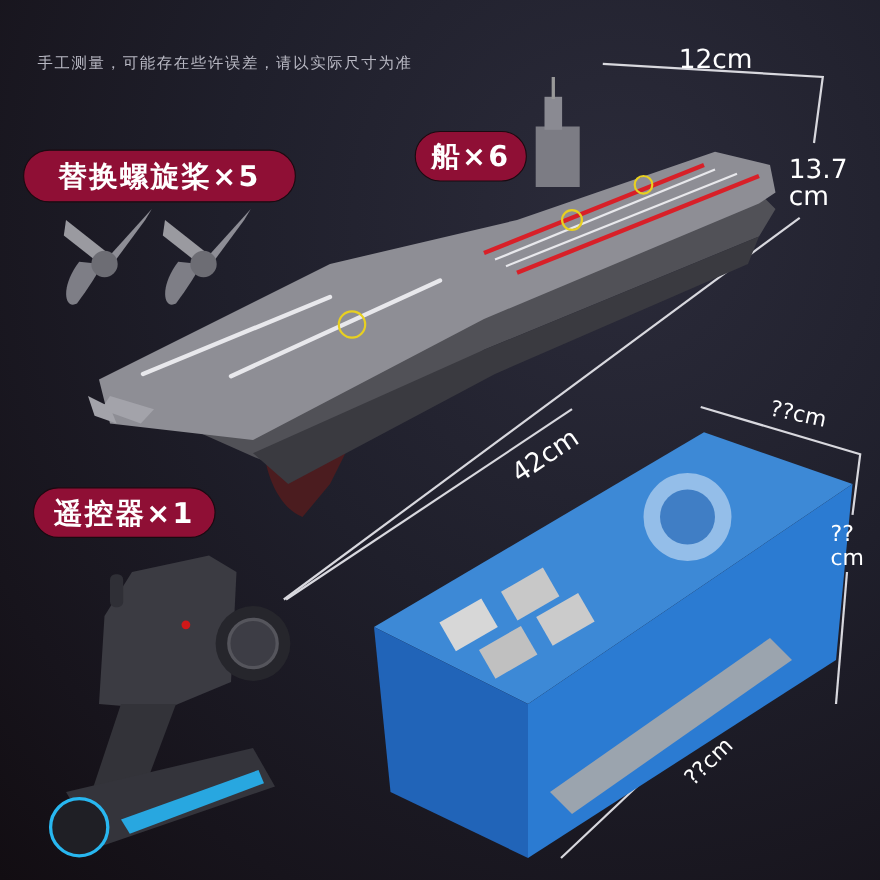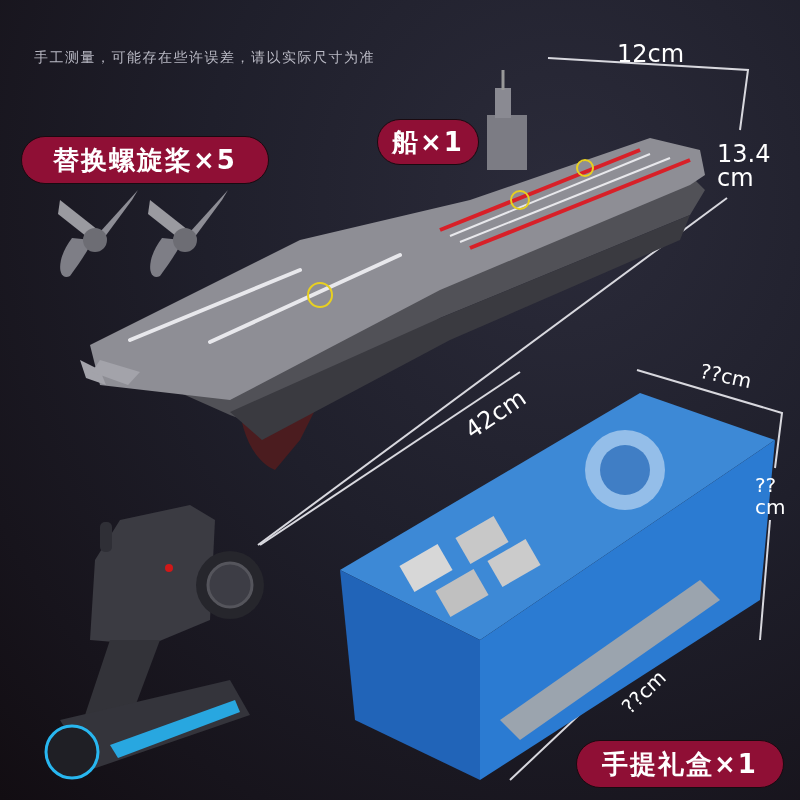--- a/index.html
+++ b/index.html
@@ -96,26 +96,26 @@
       <circle cx="625" cy="470" r="25" fill="#2a6ebc" opacity="0.8"></circle>
       <path d="M500,720 L700,580 L720,600 L520,740 Z" fill="#9ba4ae"></path>
       <rect x="404" y="553" width="44" height="30" fill="#d7d7d7" transform="rotate(-30 426 568)"></rect>
       <rect x="460" y="525" width="44" height="30" fill="#c8c8c8" transform="rotate(-30 482 540)"></rect>
       <rect x="440" y="578" width="44" height="30" fill="#c0c0c0" transform="rotate(-30 462 593)"></rect>
       <rect x="492" y="548" width="44" height="30" fill="#cbcbcb" transform="rotate(-30 514 563)"></rect>
     </g>
   </svg>
 
   <div class="pill p1">替换螺旋桨×5</div>
-  <div class="pill p2">船×1</div>
-  <div class="pill p4">手提礼盒×1</div>
+  <div class="pill p2">船×6</div>
+  <div class="pill p3">遥控器×1</div>
 
   <div class="dim" style="left:617px;top:40px;">12cm</div>
   <div class="dim" style="left:717px;top:142px;line-height:24px;">
-    <div>13.4</div>
+    <div>13.7</div>
     <div>cm</div>
   </div>
   <div class="dim" style="left:462px;top:400px;transform:rotate(-34deg);">42cm</div>
   <div class="dim" style="left:700px;top:364px;transform:rotate(12deg);font-size:20px;">??cm</div>
   <div class="dim" style="left:755px;top:474px;line-height:22px;font-size:20px;">
     <div>??</div>
     <div>cm</div>
   </div>
   <div class="dim" style="left:618px;top:680px;transform:rotate(-44deg);font-size:20px;">??cm</div>
 

